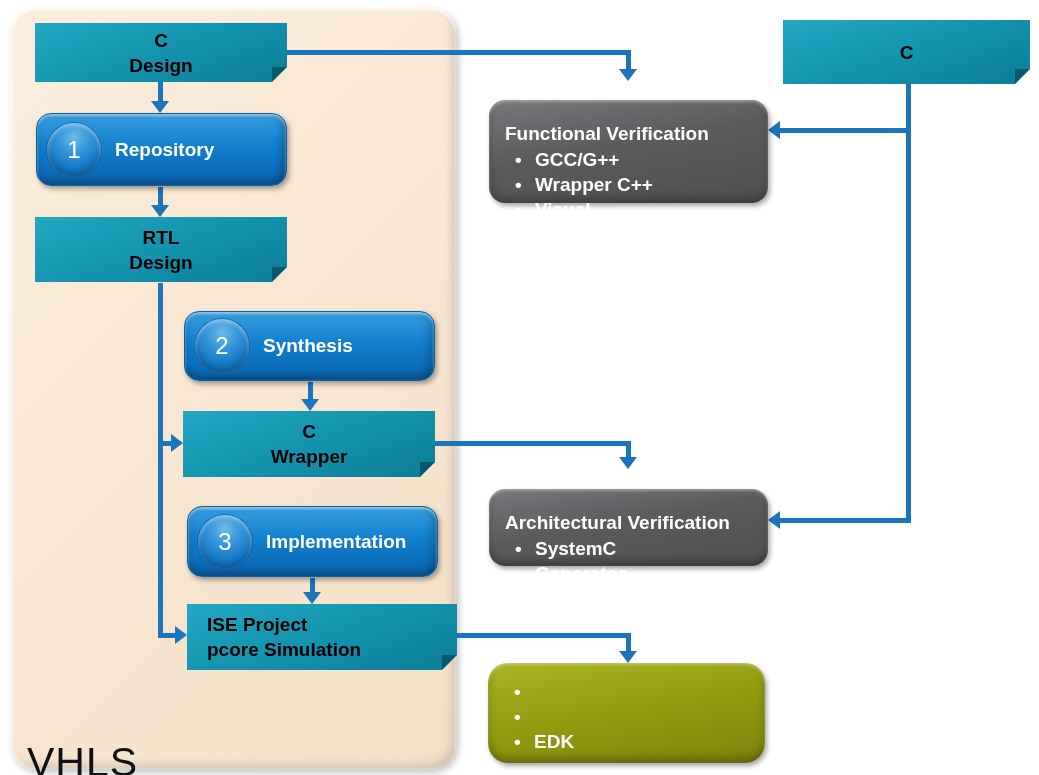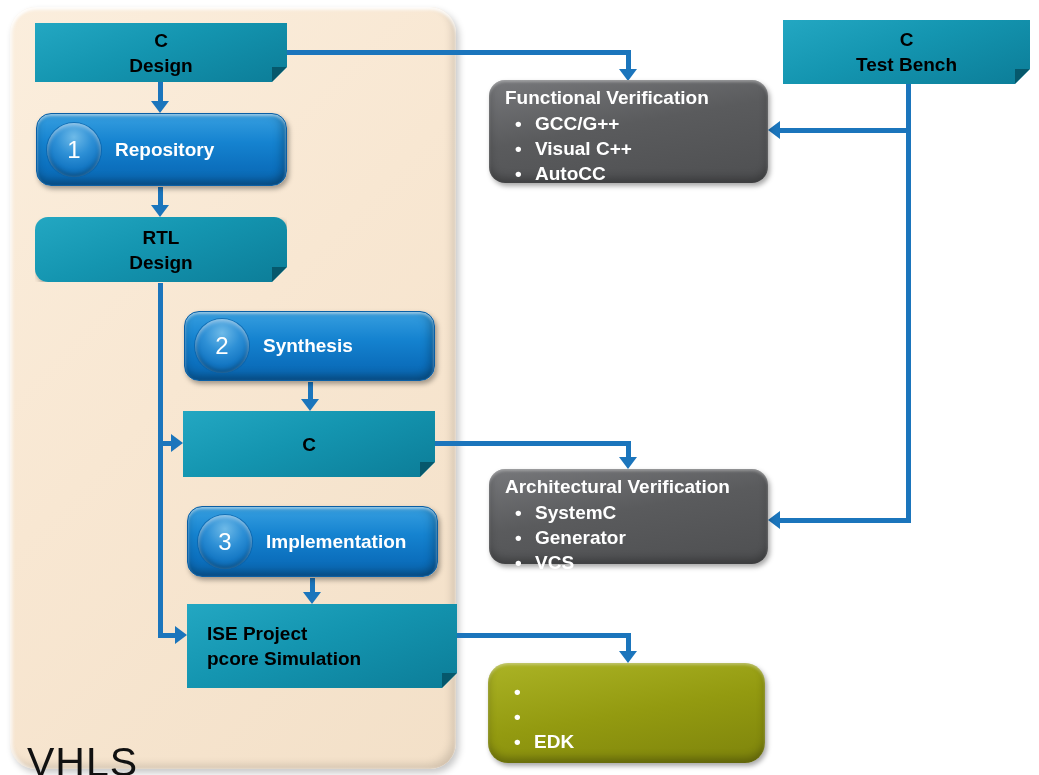--- a/index.html
+++ b/index.html
@@ -51,21 +51,21 @@
                 0 0 0 1px rgba(10,95,165,.7);
     color:#ffffff;font-size:24px;font-weight:400;
   }
   
   .toolbox{
     position:absolute;border-radius:16px;color:#ffffff;font-weight:bold;font-size:19px;
     box-shadow: inset 0 2px 3px rgba(255,255,255,.35), inset 0 -5px 8px rgba(0,0,0,.28),
                 2px 3px 5px rgba(0,0,0,.35);
     box-sizing:border-box;
   }
-  .toolbox.gray{background:linear-gradient(170deg,#77787b 0%,#5a5b5d 45%,#4e4f51 100%);padding-top:5px;}
+  .toolbox.gray{background:linear-gradient(170deg,#77787b 0%,#5a5b5d 45%,#4e4f51 100%);padding-top:21px;margin-top:20px;}
   .toolbox.olive{background:linear-gradient(170deg,#abb325 0%,#939a10 50%,#7e840c 100%);border-radius:20px;padding-top:16px;}
   .toolbox .title{padding-left:16px;line-height:26px;}
   .brow{display:flex;line-height:25px;}
   .brow .bullet{width:46px;text-align:left;padding-left:26px;box-sizing:border-box;flex:0 0 auto;}
   
   .ln{position:absolute;background:#1b75bc;}
   .ah{position:absolute;width:0;height:0;}
   .ah-down{border-left:9px solid transparent;border-right:9px solid transparent;border-top:12px solid #1b75bc;}
   .ah-right{border-top:9px solid transparent;border-bottom:9px solid transparent;border-left:12px solid #1b75bc;}
   .ah-left{border-top:9px solid transparent;border-bottom:9px solid transparent;border-right:12px solid #1b75bc;}
@@ -112,37 +112,37 @@
   <div class="ln" style="left:780px;top:128px;width:128px;height:5px;"></div>
   <div class="ah ah-left" style="left:768px;top:121px;"></div>
   <div class="ln" style="left:780px;top:518px;width:131px;height:5px;"></div>
   <div class="ah ah-left" style="left:768px;top:511px;"></div>
 
   <div class="teal" style="left:35px;top:23px;width:252px;height:59px;">
     <div>C</div>
     <div>Design</div>
   </div>
 
-  <div class="teal" style="left:35px;top:217px;width:252px;height:65px;border-radius:13px;">
+  <div class="teal" style="left:35px;top:217px;width:252px;height:65px;">
     <div>RTL</div>
     <div>Design</div>
   </div>
 
   <div class="teal" style="left:183px;top:411px;width:252px;height:66px;">
     <div>C</div>
-  </div>
-
-  <div class="teal left-align" style="left:187px;top:604px;width:250px;height:84px;">
+    <div>Wrapper</div>
+  </div>
+
+  <div class="teal left-align" style="left:187px;top:604px;width:250px;height:66px;">
     <div>ISE Project</div>
     <div>pcore Simulation</div>
   </div>
 
   <div class="teal" style="left:783px;top:20px;width:247px;height:64px;">
     <div>C</div>
-    <div>Test Bench</div>
   </div>
 
   <div class="step" style="left:36px;top:113px;width:251px;height:73px;">
     <div class="step-num">1</div>
     <div>Repository</div>
   </div>
 
   <div class="step" style="left:184px;top:311px;width:251px;height:70px;">
     <div class="step-num">2</div>
     <div>Synthesis</div>
@@ -154,29 +154,29 @@
   </div>
 
   <div class="toolbox gray" style="left:489px;top:80px;width:279px;height:103px;">
     <div class="title">Functional Verification</div>
     <div class="brow">
       <span class="bullet">•</span>
       <span>GCC/G++</span>
     </div>
     <div class="brow">
       <span class="bullet">•</span>
-      <span>Visual C++</span>
-    </div>
-    <div class="brow">
-      <span class="bullet">•</span>
-      <span>AutoCC</span>
-    </div>
-  </div>
-
-  <div class="toolbox gray" style="left:489px;top:469px;width:279px;height:95px;">
+      <span>Wrapper C++</span>
+    </div>
+    <div class="brow">
+      <span class="bullet">•</span>
+      <span>Visual</span>
+    </div>
+  </div>
+
+  <div class="toolbox gray" style="left:489px;top:469px;width:279px;height:77px;">
     <div class="title">Architectural Verification</div>
     <div class="brow">
       <span class="bullet">•</span>
       <span>SystemC</span>
     </div>
     <div class="brow">
       <span class="bullet">•</span>
       <span>Generator</span>
     </div>
     <div class="brow">

